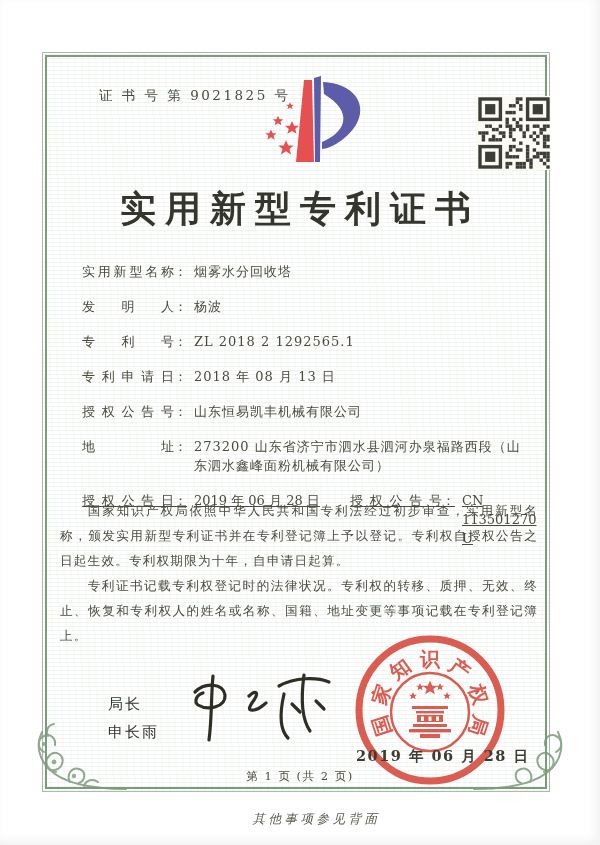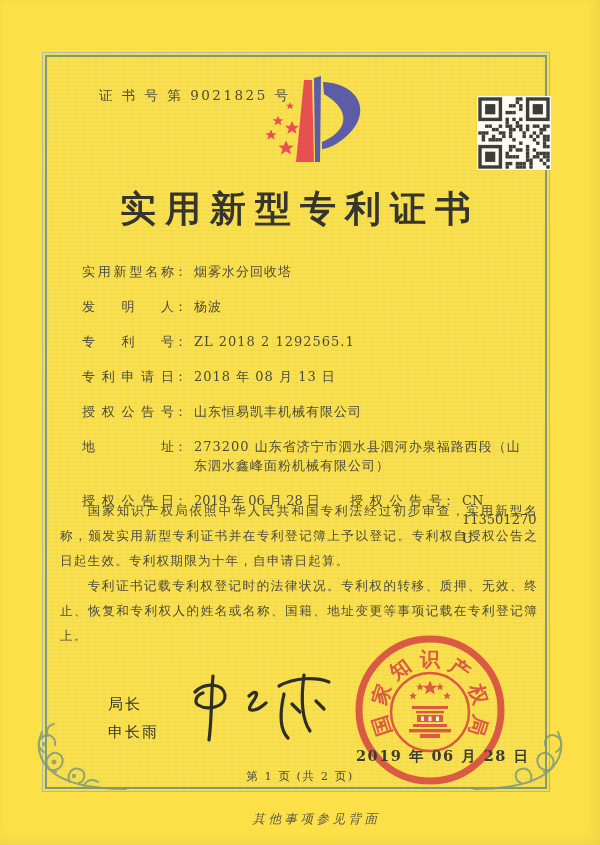--- a/index.html
+++ b/index.html
@@ -1,19 +1,19 @@
 <!DOCTYPE html>
 <html><head>
 <meta charset="utf-8">
 <style>
   * { box-sizing: border-box; }
   html,body { margin:0; padding:0; background:#e9e9e5; }
   .page {
     position:relative; width:600px; height:845px; margin:0 auto;
-    background:#fde047; overflow:hidden;
+    background:#ffffff; overflow:hidden;
     font-family:"DejaVu Serif","Liberation Serif",serif;
     color:#45453b;
     box-shadow: inset -4px -4px 10px rgba(60,60,50,.07);
   }
   
   .frame {
     position:absolute; left:42px; top:52px; width:508px; height:740px;
     border:1px solid #a9bca9;
     background-image:
       repeating-linear-gradient(0deg, rgba(135,168,135,.10) 0 1px, rgba(135,168,135,0) 1px 4px),
@@ -31,21 +31,21 @@
   .title {
     position:absolute; left:0; right:0; top:185px; text-align:center;
     font-size:36px; font-weight:bold; letter-spacing:9px; color:#35352e;
   }
   .fields { position:absolute; left:82px; top:262px; width:448px; font-size:13px; color:#4a4a3f; }
   .row { display:flex; margin-bottom:16px; line-height:19px; align-items:flex-start; }
   .lbl { flex:none; width:92px; text-align:justify; text-align-last:justify; }
   .colon { flex:none; margin-right:7px; }
   .val { flex:1; letter-spacing:1px; }
   .row-address .val { max-width:356px; }
-  .grant-row { display:flex; margin-bottom:16px; }
+  .grant-row { display:flex; margin-bottom:16px;text-decoration:underline; }
   .grant-pair { display:flex; }
   .grant-pair.first { width:268px; flex:none; }
   .grant-pair .lbl2 { flex:none; width:92px; text-align:justify; text-align-last:justify; }
   .body-text {
     position:absolute; left:60px; top:498px; width:478px;
     font-size:12.6px; line-height:25px; text-align:justify; color:#4c4c41;
   }
   .body-text p { margin:0; text-indent:2.2em; letter-spacing:1.2px; }
   .director {
     position:absolute; left:108px; top:690px;

